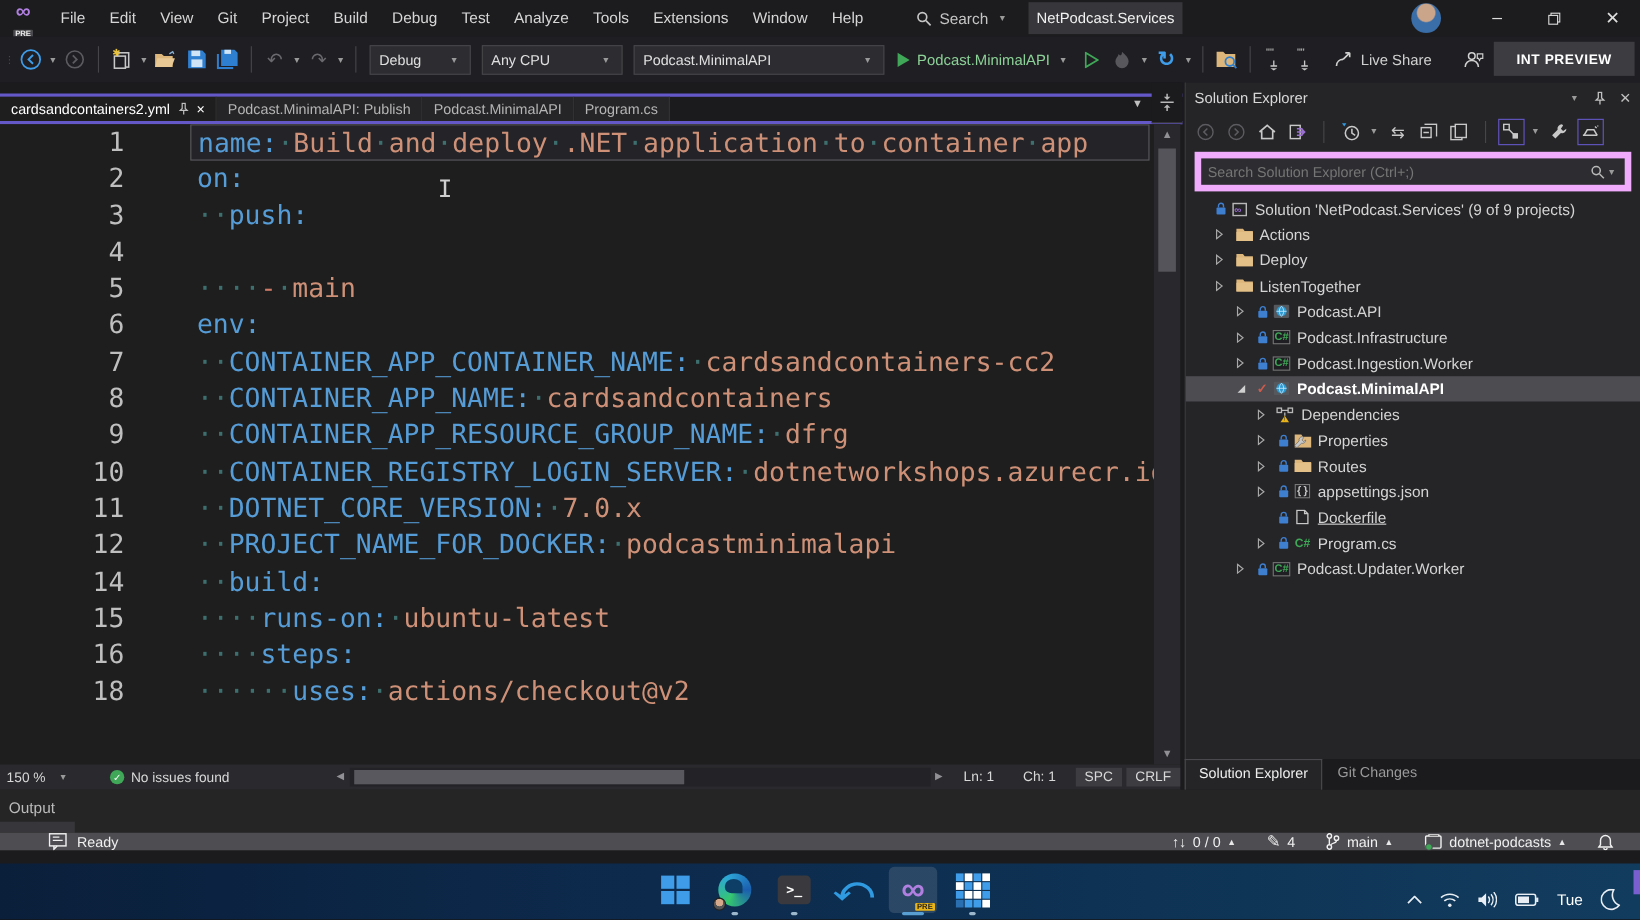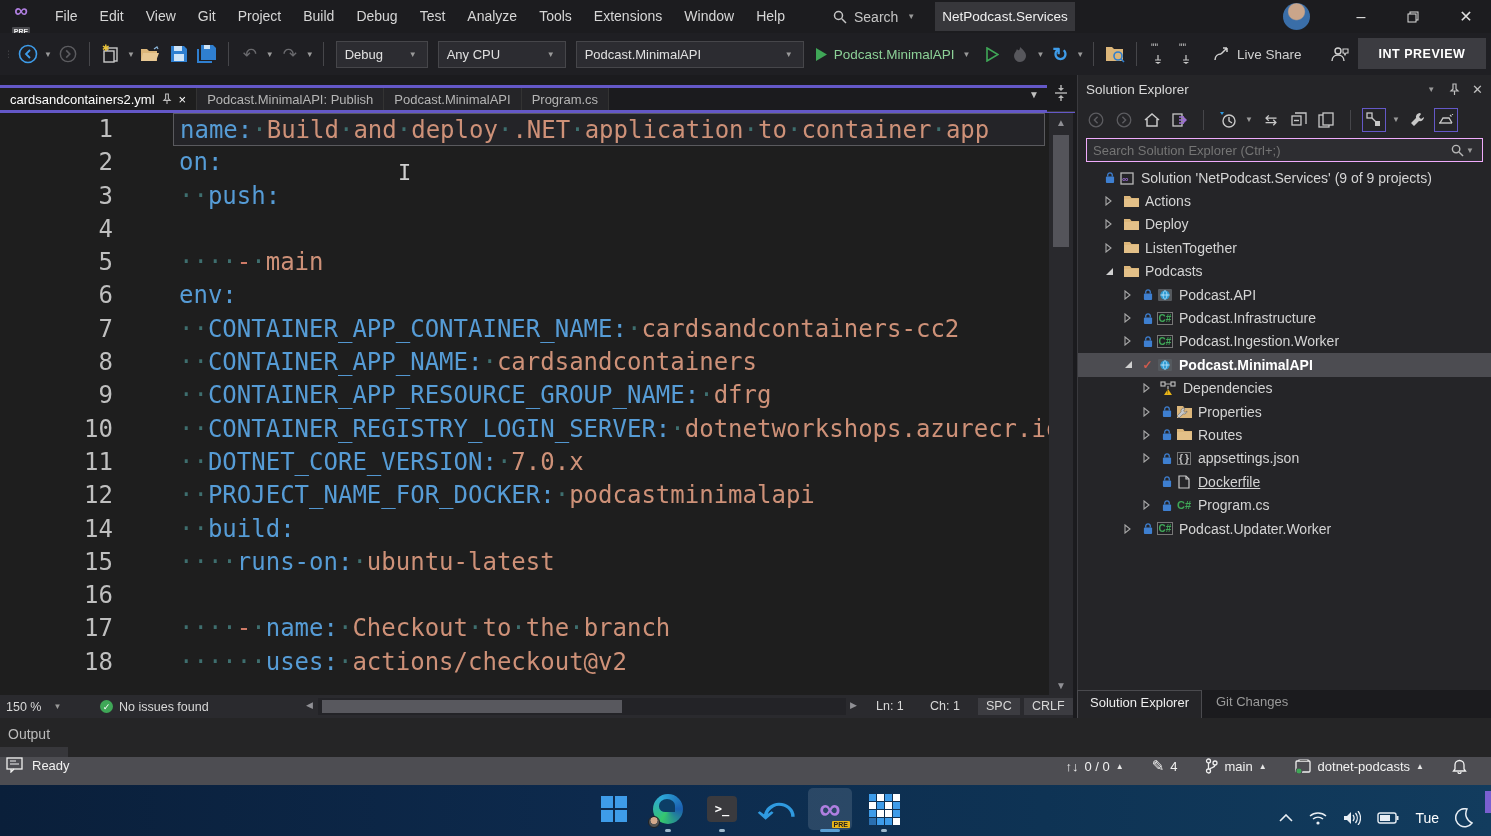--- a/index.html
+++ b/index.html
@@ -79,21 +79,21 @@
   .es-item { position:absolute; top:3px; height:17px; line-height:17px; }
   .es-box { background:#3c3c41; padding:0 8px; }
 
   
   #sepanel { position:absolute; left:1077px; top:75px; width:414px; height:643px; background:#252528; border-left:1px solid #3a3a3e; }
   #se-head { height:28px; display:flex; align-items:center; padding:0 8px; color:#d8d8d8; font-size:13.5px; }
   #se-head .hicons { margin-left:auto; display:flex; gap:12px; align-items:center; color:#c0c0c0; }
   #se-toolbar { height:33px; display:flex; align-items:center; padding:0 6px; gap:4px; }
   .se-tb { width:24px; height:24px; display:flex; align-items:center; justify-content:center; }
   .se-tb.boxed { border:1px solid #6458c8; }
-  #se-search { margin:2px 8px; height:24px; background:#2d2d31; border:1px solid #f0abfc; display:flex; align-items:center; padding:0 6px; }
+  #se-search { margin:2px 8px; height:36px; background:#2d2d31; border:6px solid #f0abfc; display:flex; align-items:center; padding:0 6px; }
   #se-search input { flex:1; background:transparent; border:0; outline:0; color:#9a9a9a; font-size:13px;
     font-family:"Liberation Sans",sans-serif; }
   #se-tree { margin-top:4px; }
   .tree-row { height:23.4px; display:flex; align-items:center; font-size:14px; color:#d4d4d4; white-space:nowrap; }
   .tree-row.selected { background:#4c4c51; color:#fff; }
   .tree-row.bold { font-weight:bold; }
   .tr-chev { width:16px; text-align:center; flex:none; }
   .tr-lock { width:15px; flex:none; display:flex; justify-content:center; }
   .tr-check { width:15px; flex:none; color:#cf5b4d; font-weight:bold; font-size:12px; text-align:center; }
   .tr-icon { width:20px; flex:none; display:flex; justify-content:center; align-items:center; }
@@ -104,22 +104,22 @@
 
   #se-tabs { position:absolute; left:1077px; top:690px; width:414px; height:28px; background:#1b1b1e; display:flex; font-size:13px; }
   #se-tab-active { border:1px solid #4a4a4e; border-bottom:0; background:#252528; color:#eee; padding:4px 12px; }
   #se-tab-git { color:#9a9a9a; padding:4px 14px; }
 
   
   #output-strip { position:absolute; left:0; top:718px; width:1491px; height:39px; background:#252526; }
   #output-title { position:absolute; left:8px; top:8px; font-size:14px; color:#bbb; }
   #output-combo { position:absolute; left:0; top:29px; width:68px; height:10px; background:#37373b; }
 
-  #statusbar { position:absolute; left:0; top:757px; width:1491px; height:28px; background:#4d4d52;
-    display:flex; align-items:flex-start; color:#f0f0f0; font-size:13px; }
+  #statusbar { position:absolute; left:0; top:757px; width:1491px; height:16px; background:#4d4d52;
+    display:flex; align-items:center; color:#f0f0f0; font-size:13px;padding-left:38px; }
   #ready { display:flex; align-items:center; gap:8px; margin-left:6px; }
   #sb-right { margin-left:auto; display:flex; align-items:center; gap:0; margin-right:10px; }
   .sb-item { display:flex; align-items:center; gap:6px; padding:0 14px; }
   .sb-caret { font-size:8px; color:#e8e8e8; }
 
   
   #taskbar { position:absolute; left:0; top:785px; width:1491px; height:51px;
     background:linear-gradient(90deg,#0a1f3a,#0d2a4d 40%,#0e3354 70%,#123c5e); }
   #tb-icons { position:absolute; left:592px; top:3px; display:flex; gap:10px; }
   .tk-slot { width:44px; height:42px; position:relative; display:flex; align-items:center; justify-content:center; border-radius:5px; }
@@ -394,24 +394,21 @@
       <div class="code-line">
         <div class="gutter">14</div>
         <div class="lcontent"><span class="w">··</span><span class="k">build:</span></div>
       </div>
       <div class="code-line">
         <div class="gutter">15</div>
         <div class="lcontent"><span class="w">····</span><span class="k">runs-on:</span><span class="w">·</span><span class="v">ubuntu-latest</span></div>
       </div>
       <div class="code-line">
         <div class="gutter">16</div>
-      </div>
-      <div class="code-line">
-        <div class="gutter">17</div>
-        <div class="lcontent"><span class="w">····</span><span class="dash">-</span><span class="w">·</span><span class="k">name:</span><span class="w">·</span><span class="v">Checkout</span><span class="w">·</span><span class="v">to</span><span class="w">·</span><span class="v">the</span><span class="w">·</span><span class="v">branch</span></div>
+        <div class="lcontent"><span class="w">····</span><span class="k">steps:</span></div>
       </div>
       <div class="code-line">
         <div class="gutter">18</div>
         <div class="lcontent"><span class="w">······</span><span class="k">uses:</span><span class="w">·</span><span class="v">actions/checkout@v2</span></div>
       </div>
     </div>
   <span id="cursor-i">I</span>
 
   <div id="v-split">
     <svg width="14" height="16" viewBox="0 0 14 16">
@@ -587,34 +584,20 @@
               <path d="M1 1l5 4-5 4z" fill="none" stroke="#a8a8a8" stroke-width="1.1"></path>
             </svg>
           </span>
           <span class="tr-icon">
             <svg width="17" height="13" viewBox="0 0 17 13">
               <path d="M1 1h6l1.5 2H16v9H1z" fill="#dcb67a"></path>
               <path d="M1 4h15v8H1z" fill="#e3c088"></path>
             </svg>
           </span>
           <span class="tr-label">ListenTogether</span>
-        </div>
-        <div class="tree-row" style="padding-left: 27px;">
-          <span class="tr-chev">
-            <svg width="9" height="9" viewBox="0 0 9 9">
-              <path d="M8 1v7H1z" fill="#d0d0d0"></path>
-            </svg>
-          </span>
-          <span class="tr-icon">
-            <svg width="17" height="13" viewBox="0 0 17 13">
-              <path d="M1 1h6l1.5 2H16v9H1z" fill="#dcb67a"></path>
-              <path d="M1 4h15v8H1z" fill="#e3c088"></path>
-            </svg>
-          </span>
-          <span class="tr-label">Podcasts</span>
         </div>
         <div class="tree-row" style="padding-left: 46px;">
           <span class="tr-chev">
             <svg width="7" height="10" viewBox="0 0 7 10">
               <path d="M1 1l5 4-5 4z" fill="none" stroke="#a8a8a8" stroke-width="1.1"></path>
             </svg>
           </span>
           <span class="tr-lock">
             <svg width="10" height="13" viewBox="0 0 11 13">
               <rect x="1" y="5.5" width="9" height="7" rx="1" fill="#3e7fd0"></rect>

